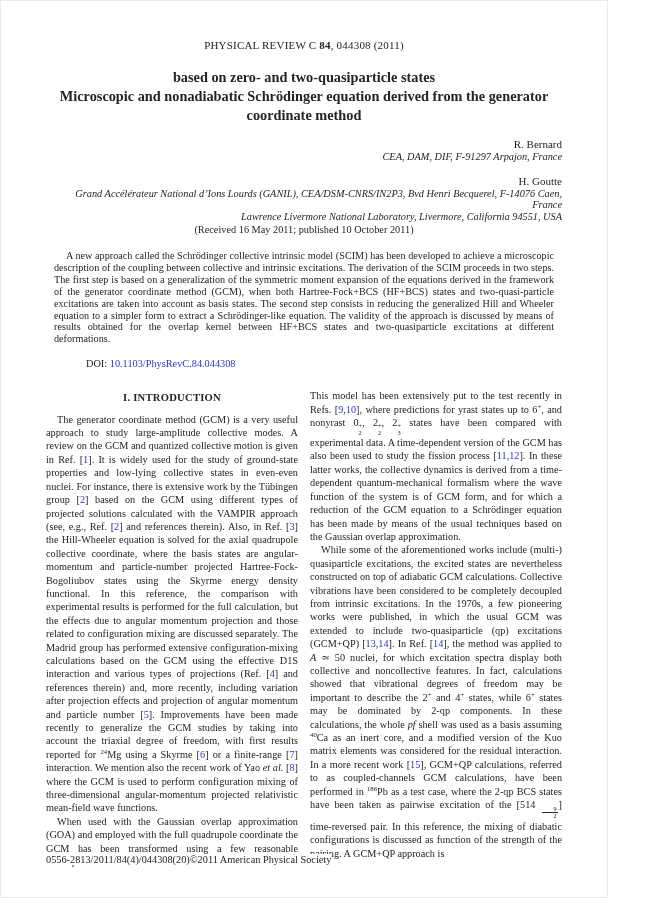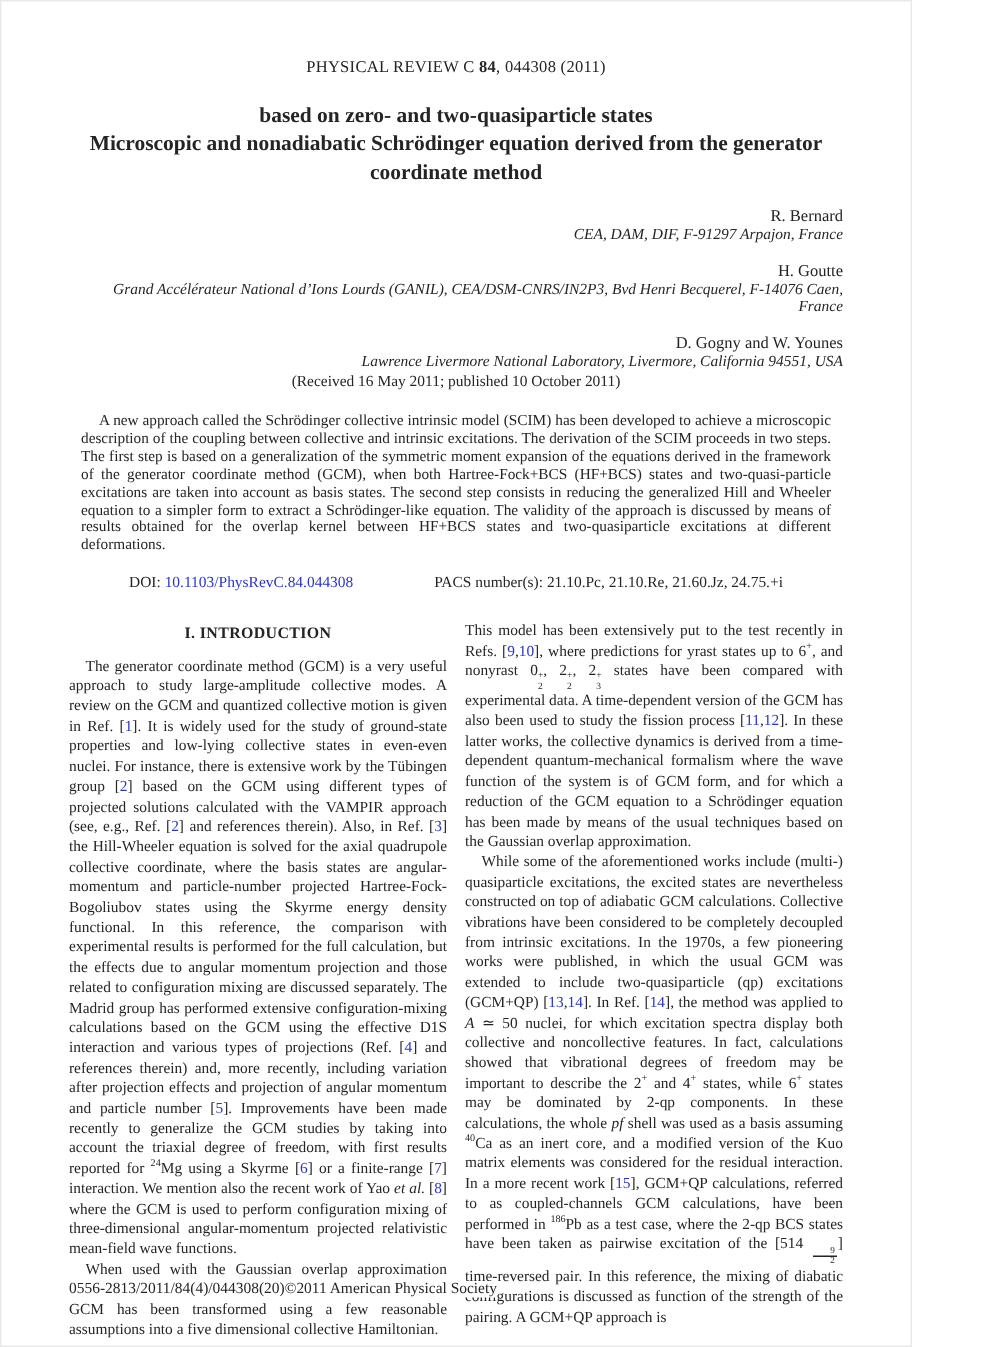--- a/index.html
+++ b/index.html
@@ -56,31 +56,29 @@
     <div class="author-name">R. Bernard</div>
     <div class="affiliation">CEA, DAM, DIF, F-91297 Arpajon, France</div>
   </div>
 
   <div class="author-group">
     <div class="author-name">H. Goutte</div>
     <div class="affiliation">Grand Accélérateur National d’Ions Lourds (GANIL), CEA/DSM-CNRS/IN2P3, Bvd Henri Becquerel, F-14076 Caen, France</div>
   </div>
 
   <div class="author-group">
-    <div class="author-name">D. Gogny and W. Younes</div>
     <div class="affiliation">Lawrence Livermore National Laboratory, Livermore, California 94551, USA</div>
   </div>
 
   <div class="received">(Received 16 May 2011; published 10 October 2011)</div>
 
   <p class="abstract">A new approach called the Schrödinger collective intrinsic model (SCIM) has been developed to achieve a microscopic description of the coupling between collective and intrinsic excitations. The derivation of the SCIM proceeds in two steps. The first step is based on a generalization of the symmetric moment expansion of the equations derived in the framework of the generator coordinate method (GCM), when both Hartree-Fock+BCS (HF+BCS) states and two-quasi-particle excitations are taken into account as basis states. The second step consists in reducing the generalized Hill and Wheeler equation to a simpler form to extract a Schrödinger-like equation. The validity of the approach is discussed by means of results obtained for the overlap kernel between HF+BCS states and two-quasiparticle excitations at different deformations.</p>
 
   <div class="doi-line">
     <span><span>DOI:</span> <a class="doi-link">10.1103/PhysRevC.84.044308</a></span>
-    <span>PACS number(s): 21.10.Pc, 21.10.Re, 21.60.Jz, 24.75.+i</span>
   </div>
 
   <div class="columns">
     <div class="col">
       <div class="section-heading">I. INTRODUCTION</div>
       <div>
           <p class="para indent">The generator coordinate method (GCM) is a very useful approach to study large-amplitude collective modes. A review on the GCM and quantized collective motion is given in Ref. [<a class="ref">1</a>]. It is widely used for the study of ground-state properties and low-lying collective states in even-even nuclei. For instance, there is extensive work by the Tübingen group [<a class="ref">2</a>] based on the GCM using different types of projected solutions calculated with the VAMPIR approach (see, e.g., Ref. [<a class="ref">2</a>] and references therein). Also, in Ref. [<a class="ref">3</a>] the Hill-Wheeler equation is solved for the axial quadrupole collective coordinate, where the basis states are angular-momentum and particle-number projected Hartree-Fock-Bogoliubov states using the Skyrme energy density functional. In this reference, the comparison with experimental results is performed for the full calculation, but the effects due to angular momentum projection and those related to configuration mixing are discussed separately. The Madrid group has performed extensive configuration-mixing calculations based on the GCM using the effective D1S interaction and various types of projections (Ref. [<a class="ref">4</a>] and references therein) and, more recently, including variation after projection effects and projection of angular momentum and particle number [<a class="ref">5</a>]. Improvements have been made recently to generalize the GCM studies by taking into account the triaxial degree of freedom, with first results reported for <span class="sup">24</span>Mg using a Skyrme [<a class="ref">6</a>] or a finite-range [<a class="ref">7</a>] interaction. We mention also the recent work of Yao <span class="it">et al.</span> [<a class="ref">8</a>] where the GCM is used to perform configuration mixing of three-dimensional angular-momentum projected relativistic mean-field wave functions.</p>
           <p class="para indent">When used with the Gaussian overlap approximation (GOA) and employed with the full quadrupole coordinate the GCM has been transformed using a few reasonable assumptions into a five dimensional collective Hamiltonian.</p>
         </div>
     </div>

